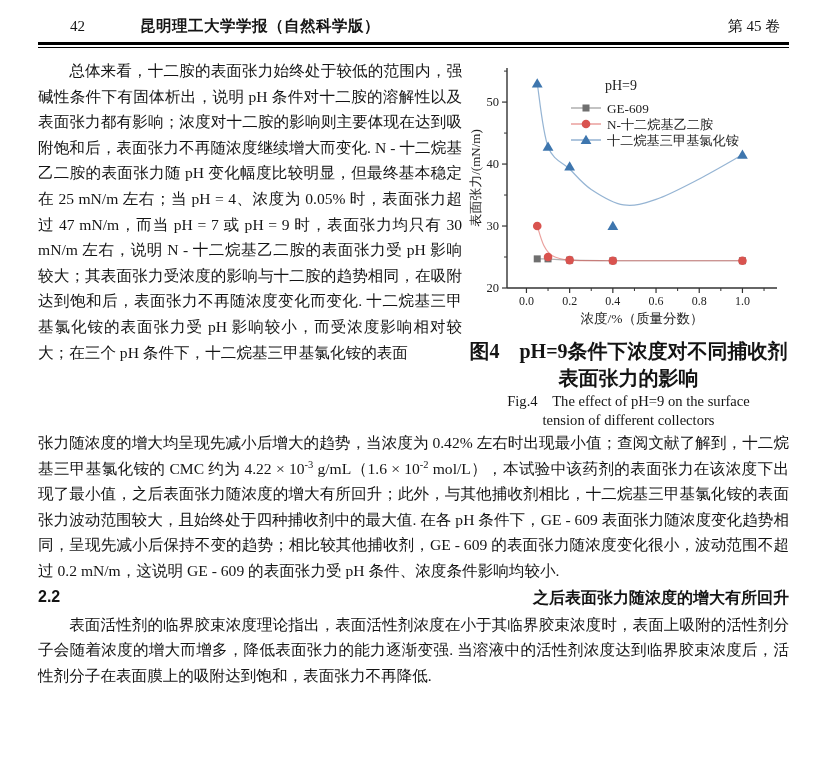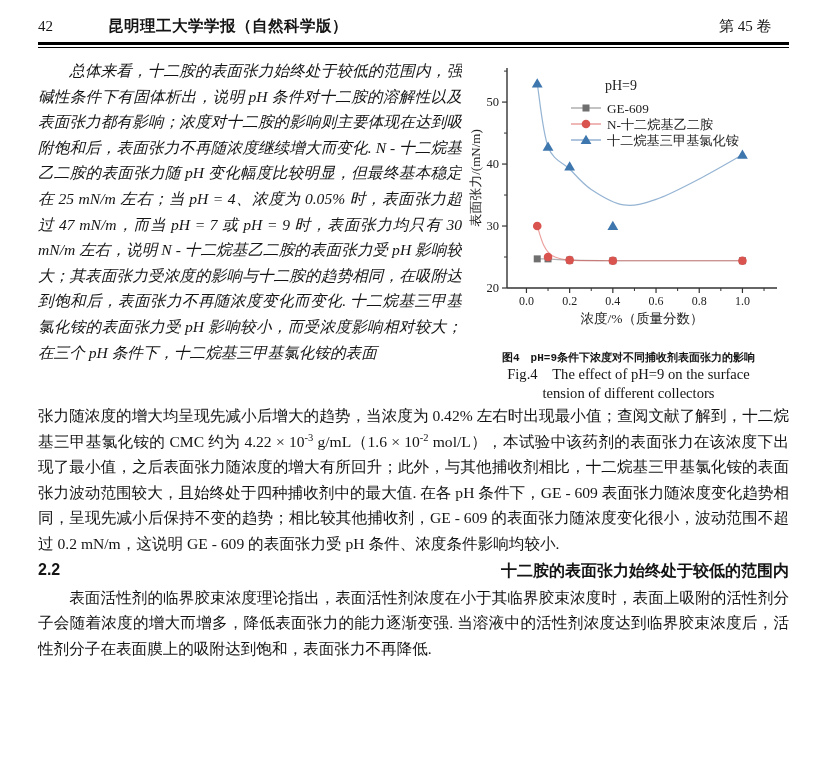--- a/index.html
+++ b/index.html
@@ -2,34 +2,34 @@
 <html><head>
 <meta charset="utf-8">
 <style>
   html,body{margin:0;padding:0;background:#e8e8e8;}
   .page{
     width:819px;height:760px;background:#ffffff;color:#141414;
     font-family:"Liberation Serif","DejaVu Serif",serif;
     padding:8px 30px 0 38px;box-sizing:border-box;position:relative;overflow:hidden;
   }
   
-  .hdr{display:flex;align-items:baseline;padding:8px 0 5px;font-size:15px;}
+  .hdr{display:flex;align-items:baseline;padding:8px 0 5px;font-size:15px;margin-left:32px;}
   .hdr .pg{width:70px;text-align:left;}
   .hdr .jt{flex:1;text-align:left;font-family:"Liberation Sans","DejaVu Sans",sans-serif;font-weight:700;font-size:15.5px;letter-spacing:.5px;}
-  .hdr .vol{width:70px;text-align:left;}
+  .hdr .vol{width:70px;text-align:center;}
   .rule{border-top:3.5px solid #000;border-bottom:1.5px solid #000;height:2px;margin-bottom:10px;}
   
   .body-text{font-size:15.6px;line-height:25.6px;text-align:justify;margin:0;}
   .indent{text-indent:2em;}
   sup{font-size:10.5px;line-height:0;}
   
   .twocol{display:flex;gap:6px;}
-  .col-left{width:424px;height:344px;overflow:hidden;font-style:italic;}
+  .col-left{width:424px;height:344px;overflow:hidden;}
   .fig{flex:1;margin:0;text-align:center;}
-  .cap-cn{font-family:Liberation Mono, monospace;font-weight:700;font-size:11px;margin-top:16px;white-space:pre-wrap;}
+  .cap-cn{font-family:Liberation Serif, serif;font-weight:700;font-size:20px;margin-top:4px;white-space:pre-wrap;}
   .cap-en{font-weight:400;font-size:14.6px;line-height:19px;white-space:pre-wrap;}
   
   .sec{font-family:"Liberation Sans","DejaVu Sans",sans-serif;font-size:16px;font-weight:700;margin:4px 0 3px;display:flex;gap:14px;justify-content:space-between;}
   .chart-wrap{display:inline-block;}
   svg text{font-family:"Liberation Serif","DejaVu Serif",serif;fill:#222;}
 </style>
 </head>
 <body>
 
 <div class="page">
@@ -118,19 +118,19 @@
           <div class="cap-en">Fig.4　The effect of pH=9 on the surface</div>
           <div class="cap-en">tension of different collectors</div>
         </figcaption>
       </figure>
     </section>
 
     <p class="body-text"><span>张力随浓度的增大均呈现先减小后增大的趋势，当浓度为 0.42% 左右时出现最小值；查阅文献了解到，十二烷基三甲基氯化铵的 CMC 约为 4.22 × 10</span><sup>-3</sup><span> g/mL（1.6 × 10</span><sup>-2</sup><span> mol/L），本试验中该药剂的表面张力在该浓度下出现了最小值，之后表面张力随浓度的增大有所回升；此外，与其他捕收剂相比，十二烷基三甲基氯化铵的表面张力波动范围较大，且始终处于四种捕收剂中的最大值. 在各 pH 条件下，GE - 609 表面张力随浓度变化趋势相同，呈现先减小后保持不变的趋势；相比较其他捕收剂，GE - 609 的表面张力随浓度变化很小，波动范围不超过 0.2 mN/m，这说明 GE - 609 的表面张力受 pH 条件、浓度条件影响均较小.</span></p>
 
     <h2 class="sec">
       <span>2.2</span>
-      <span>十二胺的表面张力始终处于较低的范围内</span>
+      <span>之后表面张力随浓度的增大有所回升</span>
     </h2>
 
     <p class="body-text indent">表面活性剂的临界胶束浓度理论指出，表面活性剂浓度在小于其临界胶束浓度时，表面上吸附的活性剂分子会随着浓度的增大而增多，降低表面张力的能力逐渐变强. 当溶液中的活性剂浓度达到临界胶束浓度后，活性剂分子在表面膜上的吸附达到饱和，表面张力不再降低.</p>
 
   </main>
 </div>
 
 </body></html>

